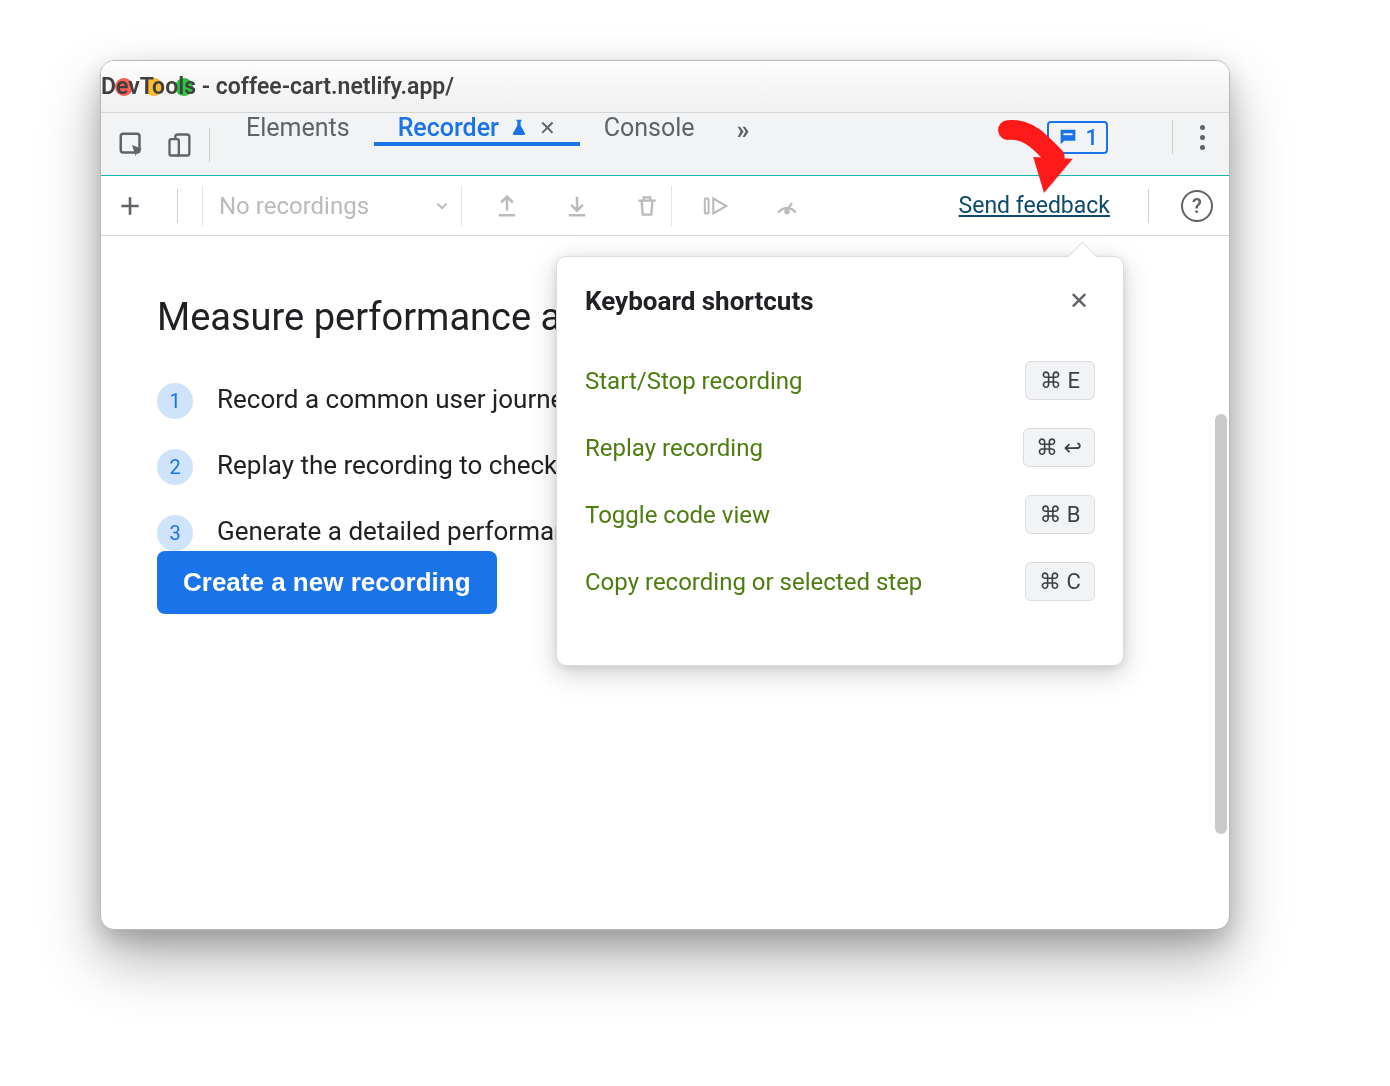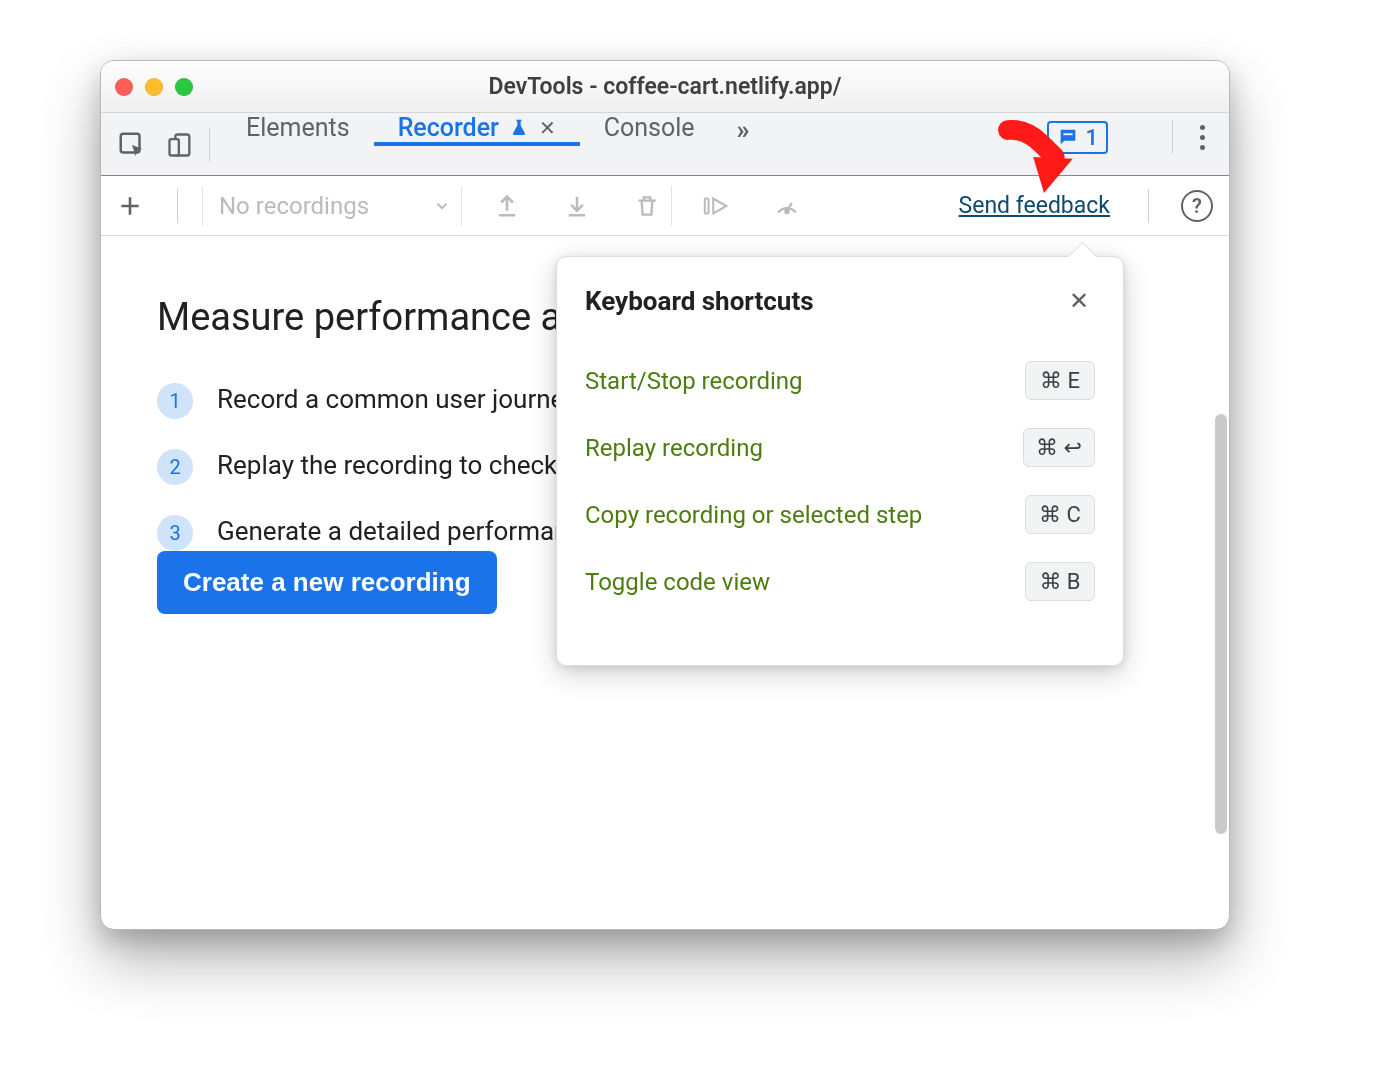--- a/index.html
+++ b/index.html
@@ -34,21 +34,21 @@
   .traffic { display: flex; gap: 12px; align-items: center; }
   .traffic span {
     width: 18px; height: 18px; border-radius: 50%;
     display: inline-block;
     box-shadow: inset 0 0 1px rgba(0,0,0,0.25);
   }
   .tl-red    { background:#ff5f57; }
   .tl-yellow { background:#febc2e; }
   .tl-green  { background:#28c840; }
   .titletext {
-    position: absolute; left:0; right:0; text-align:center;
+    position: absolute; left:0; right:0; text-align:left;
     font-size: 23px; color:#3f3f3f; font-weight:600;
     pointer-events: none;
   }
 
   
   .tabstrip {
     height: 63px;
     background: #f1f3f4;
     border-bottom: 1px solid #14b8a6;
     display: flex; align-items: flex-start;
@@ -336,26 +336,26 @@
     </div>
     <div class="sc-row">
       <span class="sc-label">Start/Stop recording</span>
       <span class="kbd">⌘ E</span>
     </div>
     <div class="sc-row">
       <span class="sc-label">Replay recording</span>
       <span class="kbd">⌘ ↩</span>
     </div>
     <div class="sc-row">
+      <span class="sc-label">Toggle code view</span>
+      <span class="kbd">⌘ B</span>
+    </div>
+    <div class="sc-row">
       <span class="sc-label">Copy recording or selected step</span>
       <span class="kbd">⌘ C</span>
-    </div>
-    <div class="sc-row">
-      <span class="sc-label">Toggle code view</span>
-      <span class="kbd">⌘ B</span>
     </div>
   </div>
 
   <div class="red-arrow">
     <svg width="90" height="90" viewBox="0 0 100 100">
       <path d="M20 20 Q 40 18 58 36 L72 50" stroke="#ff1a1a" stroke-width="22" fill="none" stroke-linecap="round"></path>
       <path d="M48 50 L92 52 L60 90 Z" fill="#ff1a1a"></path>
     </svg>
   </div>
 

